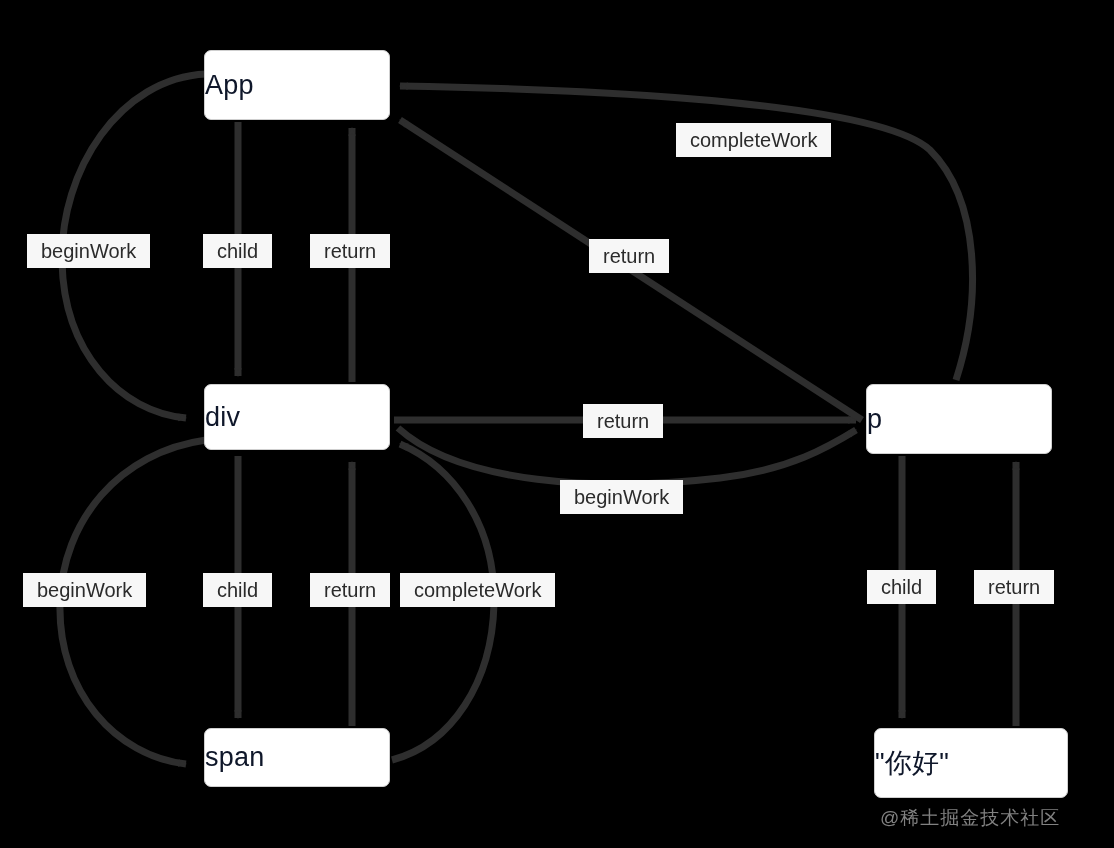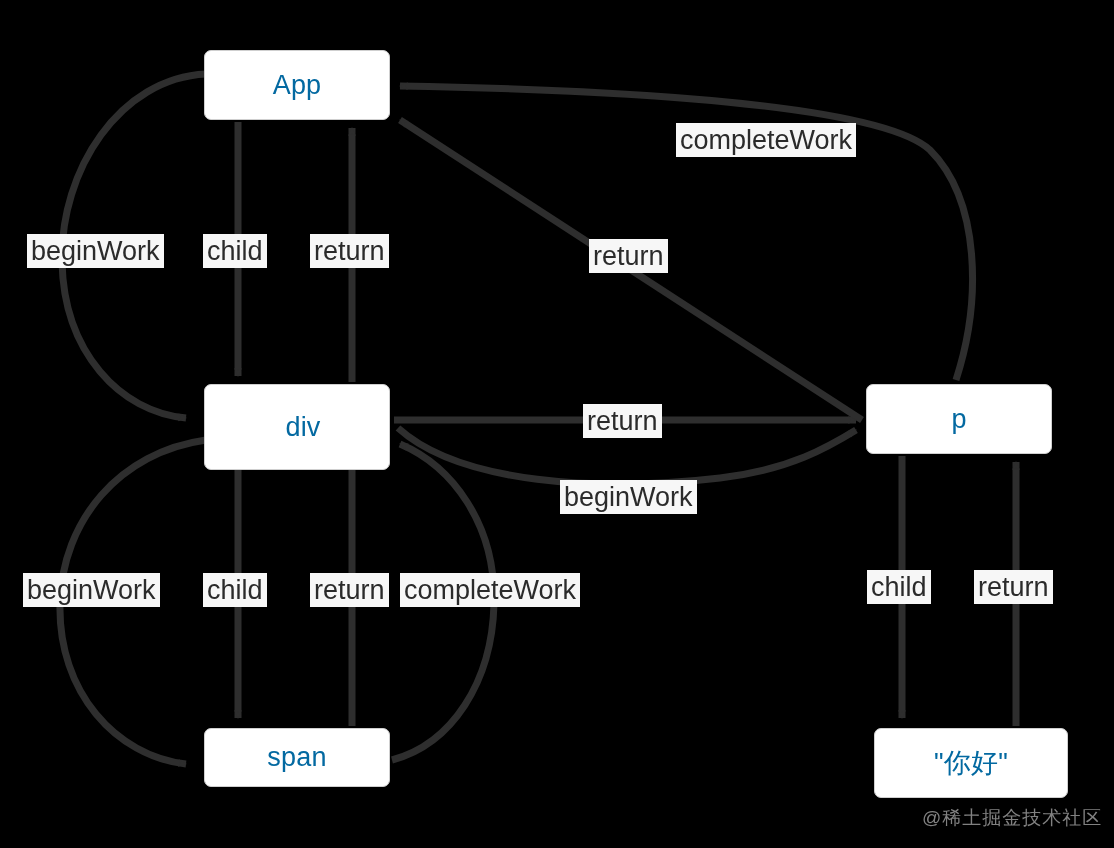--- a/index.html
+++ b/index.html
@@ -25,33 +25,32 @@
     height: 848px;
   }
   .node {
     position: absolute;
     background: #ffffff;
     border: 1px solid #cfcfcf;
     border-radius: 7px;
     box-sizing: border-box;
     display: flex;
     align-items: center;
-    justify-content: center;
-    color: #0369a1;
+    color: #0f172a;
     font-size: 27px;
     letter-spacing: 0.2px;
     z-index: 4;
   }
   .edge-label {
     position: absolute;
     background: #f7f7f7;
     color: #2b2b2b;
-    font-size: 27px;
+    font-size: 20px;
     line-height: 34px;
-    padding: 0 4px;
+    padding: 0 14px;
     white-space: nowrap;
     z-index: 6;
   }
   .watermark {
     position: absolute;
     color: #8c8c8c;
     font-size: 19px;
     letter-spacing: 1px;
     white-space: nowrap;
     z-index: 7;
@@ -97,21 +96,21 @@
       <path d="M 902,456 L 902,718" marker-end="url(#ah)"></path>
 
       <path d="M 1016,726 L 1016,462" marker-end="url(#ah)"></path>
     </g>
   </svg>
 
   <div class="node" style="left:204px; top:50px; width:186px; height:70px;">
     <span>App</span>
   </div>
 
-  <div class="node" style="left:204px; top:384px; width:186px; height:86px;padding-left:12px;">
+  <div class="node" style="left:204px; top:384px; width:186px; height:66px;">
     <span>div</span>
   </div>
 
   <div class="node" style="left:204px; top:728px; width:186px; height:59px;">
     <span>span</span>
   </div>
 
   <div class="node" style="left:866px; top:384px; width:186px; height:70px;">
     <span>p</span>
   </div>
@@ -139,15 +138,15 @@
   <div class="edge-label" style="left:203px; top:573px;">child</div>
 
   <div class="edge-label" style="left:310px; top:573px;">return</div>
 
   <div class="edge-label" style="left:400px; top:573px;">completeWork</div>
 
   <div class="edge-label" style="left:867px; top:570px;">child</div>
 
   <div class="edge-label" style="left:974px; top:570px;">return</div>
 
-  <div class="watermark" style="left:922px; top:805px;">@稀土掘金技术社区</div>
+  <div class="watermark" style="left:880px; top:805px;">@稀土掘金技术社区</div>
 
 </div>
 
 </body></html>

